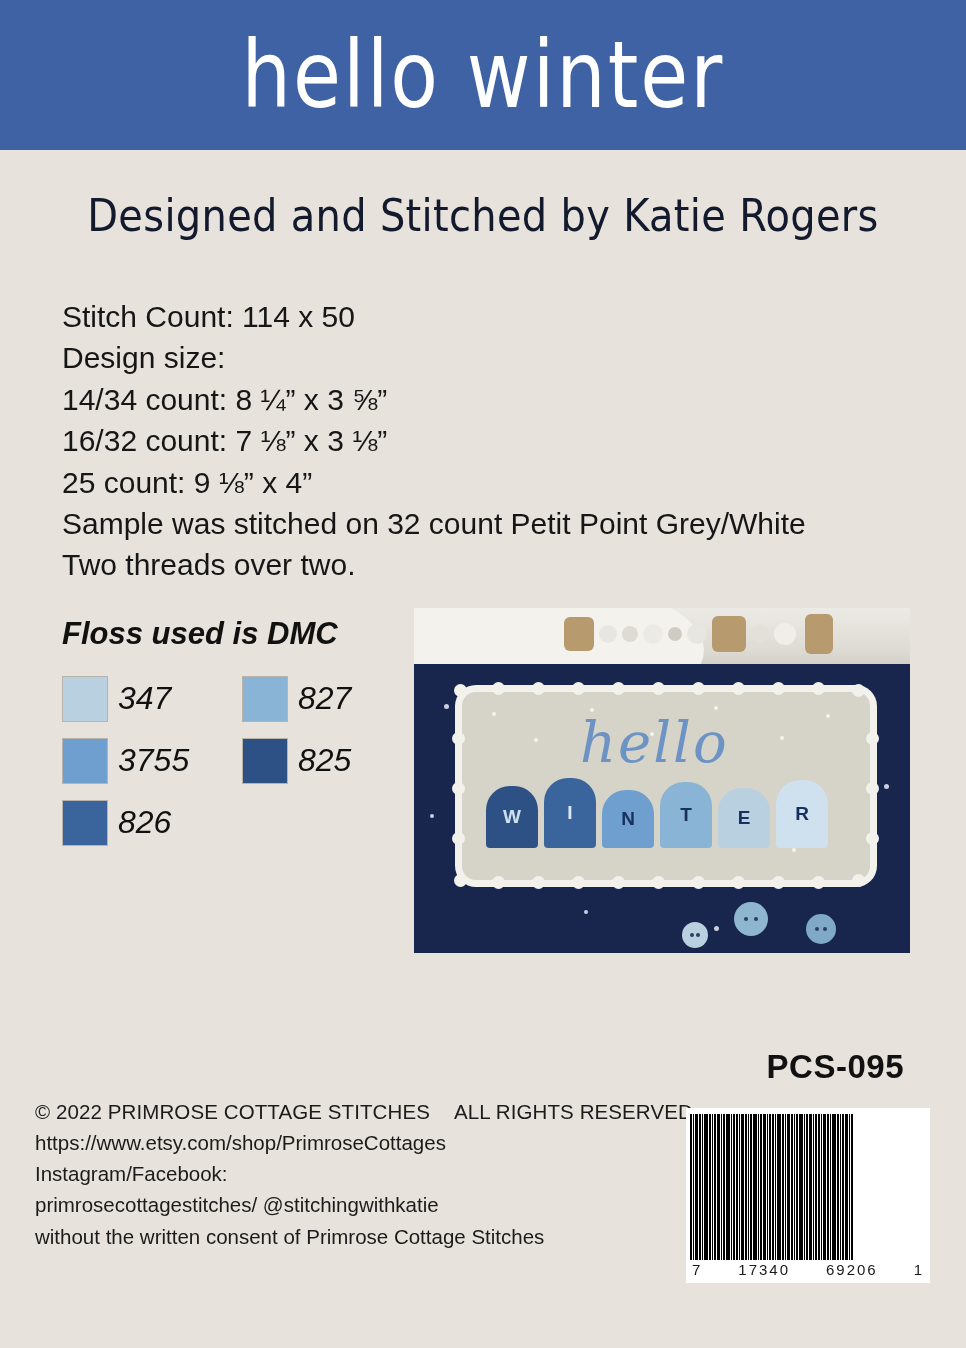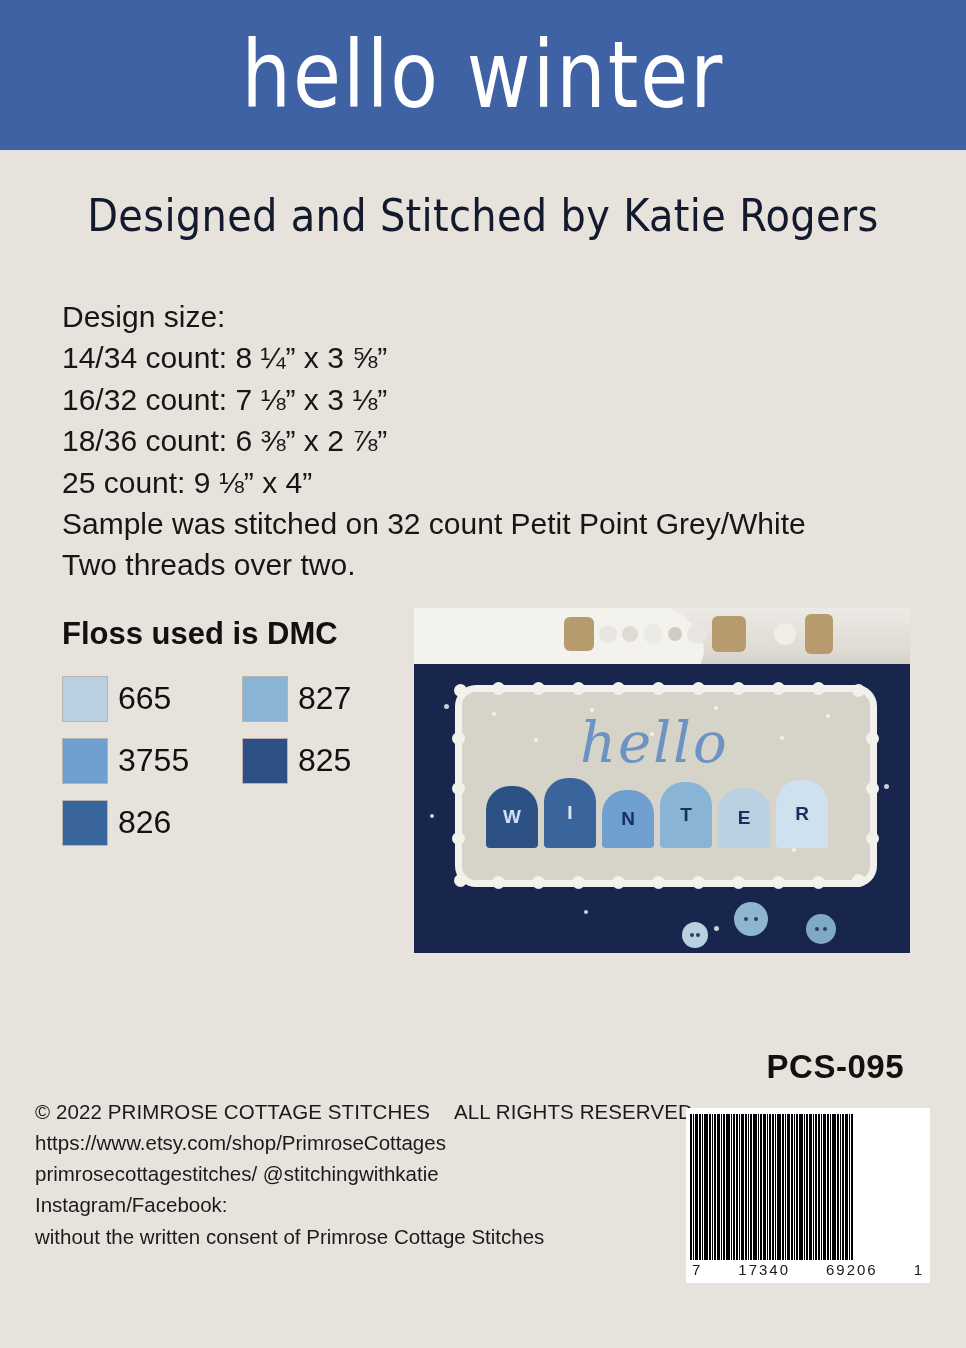--- a/index.html
+++ b/index.html
@@ -56,21 +56,21 @@
   .specs .wrapline { white-space: normal; }
 
   
   .mid {
     position: relative;
     margin-top: 30px;
     padding: 0 0 0 62px;
     display: flex;
     align-items: flex-start;
   }
-  .floss-block { width: 370px; }
+  .floss-block { width: 370px; font-style: italic; }
   .floss-title {
     font-size: 31px;
     font-weight: bold;
     margin-bottom: 16px;
     color: #111;
   }
   .floss-grid {
     display: grid;
     grid-template-columns: 170px 170px;
     grid-auto-rows: 62px;
@@ -193,37 +193,37 @@
 </head>
 <body>
 
 <div class="header-band">
   <div class="header-title">hello winter</div>
 </div>
 
 <div class="designer">Designed and Stitched by Katie Rogers</div>
 
 <div class="specs">
+  <div class="line">Stitch Count: 114 x 50</div>
   <div class="line">Design size:</div>
   <div class="line">14/34 count: 8 ¼” x 3 ⅝”</div>
   <div class="line">16/32 count: 7 ⅛” x 3 ⅛”</div>
-  <div class="line">18/36 count: 6 ⅜” x 2 ⅞”</div>
   <div class="line">25 count: 9 ⅛” x 4”</div>
   <div class="wrapline">Sample was stitched on 32 count Petit Point Grey/White</div>
   <div class="wrapline">Two threads over two.</div>
 </div>
 
 <div class="mid">
 
   <div class="floss-block">
     <div class="floss-title">Floss used is DMC</div>
     <div class="floss-grid">
       <div class="floss-item">
         <span class="swatch" style="background:#b9d0e0"></span>
-        <span class="floss-code">665</span>
+        <span class="floss-code">347</span>
       </div>
       <div class="floss-item">
         <span class="swatch" style="background:#8ab4d6"></span>
         <span class="floss-code">827</span>
       </div>
       <div class="floss-item">
         <span class="swatch" style="background:#6f9fce"></span>
         <span class="floss-code">3755</span>
       </div>
       <div class="floss-item">
@@ -320,22 +320,22 @@
   </div>
 </div>
 
 <div class="pattern-code">PCS-095</div>
 
 <div class="footer">
   <div class="copyline">
     <span>© 2022 PRIMROSE COTTAGE STITCHES</span><span class="rights">ALL RIGHTS RESERVED</span>
   </div>
   <div>https://www.etsy.com/shop/PrimroseCottages</div>
+  <div>Instagram/Facebook:</div>
   <div>primrosecottagestitches/ @stitchingwithkatie</div>
-  <div>Instagram/Facebook:</div>
   <div>without the written consent of Primrose Cottage Stitches</div>
 </div>
 
 <div class="barcode-wrap">
   <div class="barcode-bars">
     <span class="bar" style="width:2px"></span>
       <span class="bar" style="width:1px"></span>
     <span class="bar" style="width:3px"></span>
       <span class="bar" style="width:2px"></span>
     <span class="bar" style="width:1px"></span>

